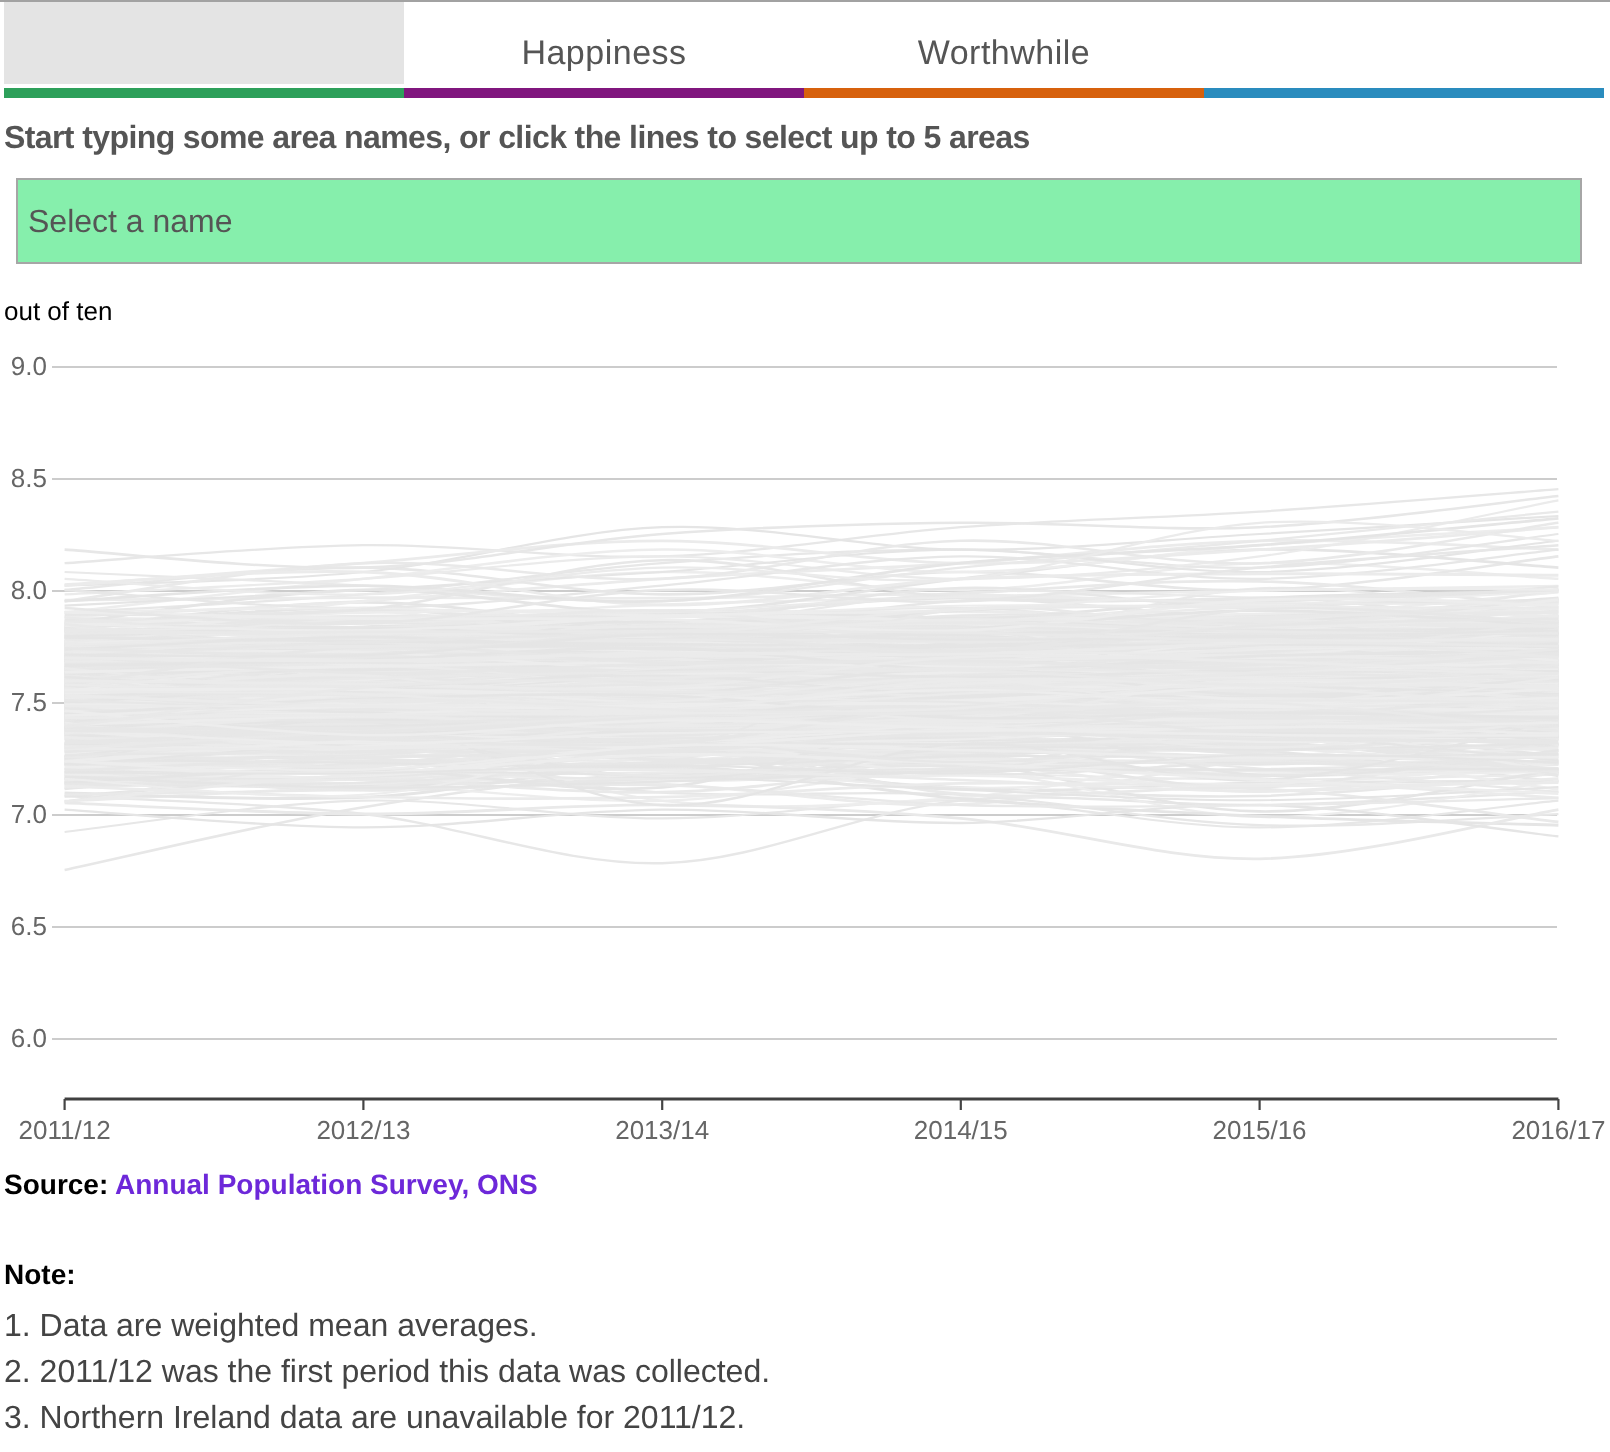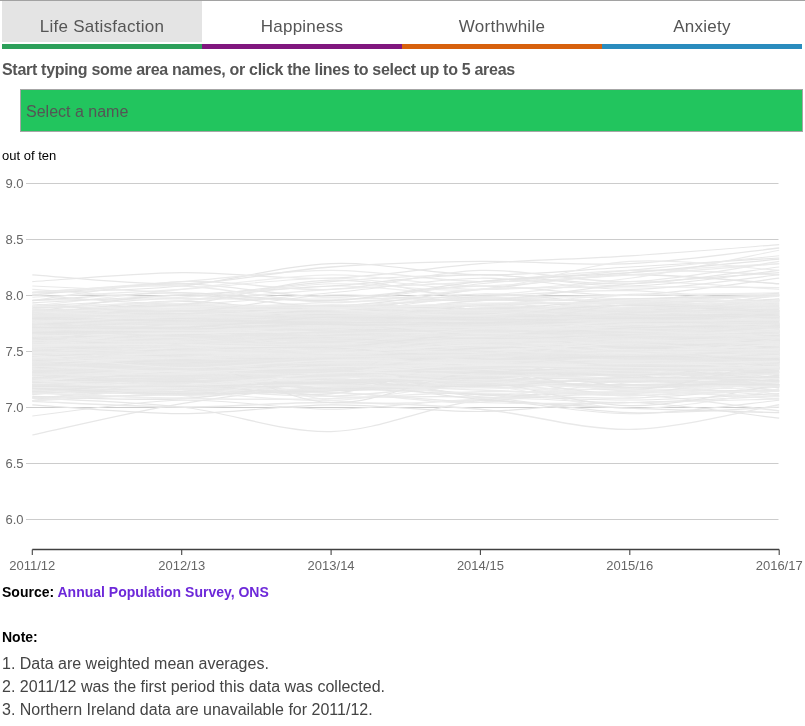--- a/index.html
+++ b/index.html
@@ -5,30 +5,28 @@
 body{font-family:"Liberation Sans",sans-serif;}
 #page{position:relative;width:805px;height:726px;overflow:hidden;background:#fff;}
 .tabbg{position:absolute;top:1px;height:41px;width:200px;}
 .tabtx{position:absolute;top:18px;width:200px;text-align:center;font-size:17px;line-height:17px;letter-spacing:0.25px;color:#555555;}
 .bar{position:absolute;top:44px;height:5px;width:200px;}
 </style></head>
 <body>
 <div id="page">
   <div style="position:absolute;left:0;top:0;width:805px;height:1px;background:#a2a2a2;"></div>
   <div class="tabbg" style="left:2px;background:#e4e4e4;"></div>
-  <div class="tabtx" style="left:2px;">Life Satisfaction</div>
   <div class="tabtx" style="left:202px;">Happiness</div>
   <div class="tabtx" style="left:402px;">Worthwhile</div>
-  <div class="tabtx" style="left:602px;">Anxiety</div>
   <div class="bar" style="left:2px;background:#2da05a;"></div>
   <div class="bar" style="left:202px;background:#80167e;"></div>
   <div class="bar" style="left:402px;background:#d7610d;"></div>
   <div class="bar" style="left:602px;background:#2a8cbe;"></div>
   <div style="position:absolute;left:2px;top:60.5px;font-size:16px;font-weight:bold;letter-spacing:-0.3px;color:#555555;">Start typing some area names, or click the lines to select up to 5 areas</div>
-  <div style="position:absolute;left:20px;top:89px;width:776px;height:28.5px;border:1px solid #a6a6a6;background:#22c55e;padding:12.5px 0 0 5px;"><span style="font-size:16px;color:#555555;">Select a name</span></div>
+  <div style="position:absolute;left:8px;top:89px;width:776px;height:28.5px;border:1px solid #a6a6a6;background:#86efac;padding:12.5px 0 0 5px;"><span style="font-size:16px;color:#555555;">Select a name</span></div>
   <div style="position:absolute;left:2px;top:148px;font-size:13px;color:#000000;">out of ten</div>
   <svg width="805" height="726" viewBox="0 0 805 726" style="position:absolute;left:0;top:0;">
 <style>.ax{font-family:"Liberation Sans",sans-serif;font-size:13px;fill:#666666;}</style>
 <line x1="26" x2="778.5" y1="183.5" y2="183.5" stroke="#cccccc" stroke-width="1"></line>
       <line x1="26" x2="778.5" y1="239.5" y2="239.5" stroke="#cccccc" stroke-width="1"></line>
       <line x1="26" x2="778.5" y1="295.5" y2="295.5" stroke="#cccccc" stroke-width="1"></line>
       <line x1="26" x2="778.5" y1="351.5" y2="351.5" stroke="#cccccc" stroke-width="1"></line>
       <line x1="26" x2="778.5" y1="407.5" y2="407.5" stroke="#cccccc" stroke-width="1"></line>
       <line x1="26" x2="778.5" y1="463.5" y2="463.5" stroke="#cccccc" stroke-width="1"></line>
       <line x1="26" x2="778.5" y1="519.5" y2="519.5" stroke="#cccccc" stroke-width="1"></line>

